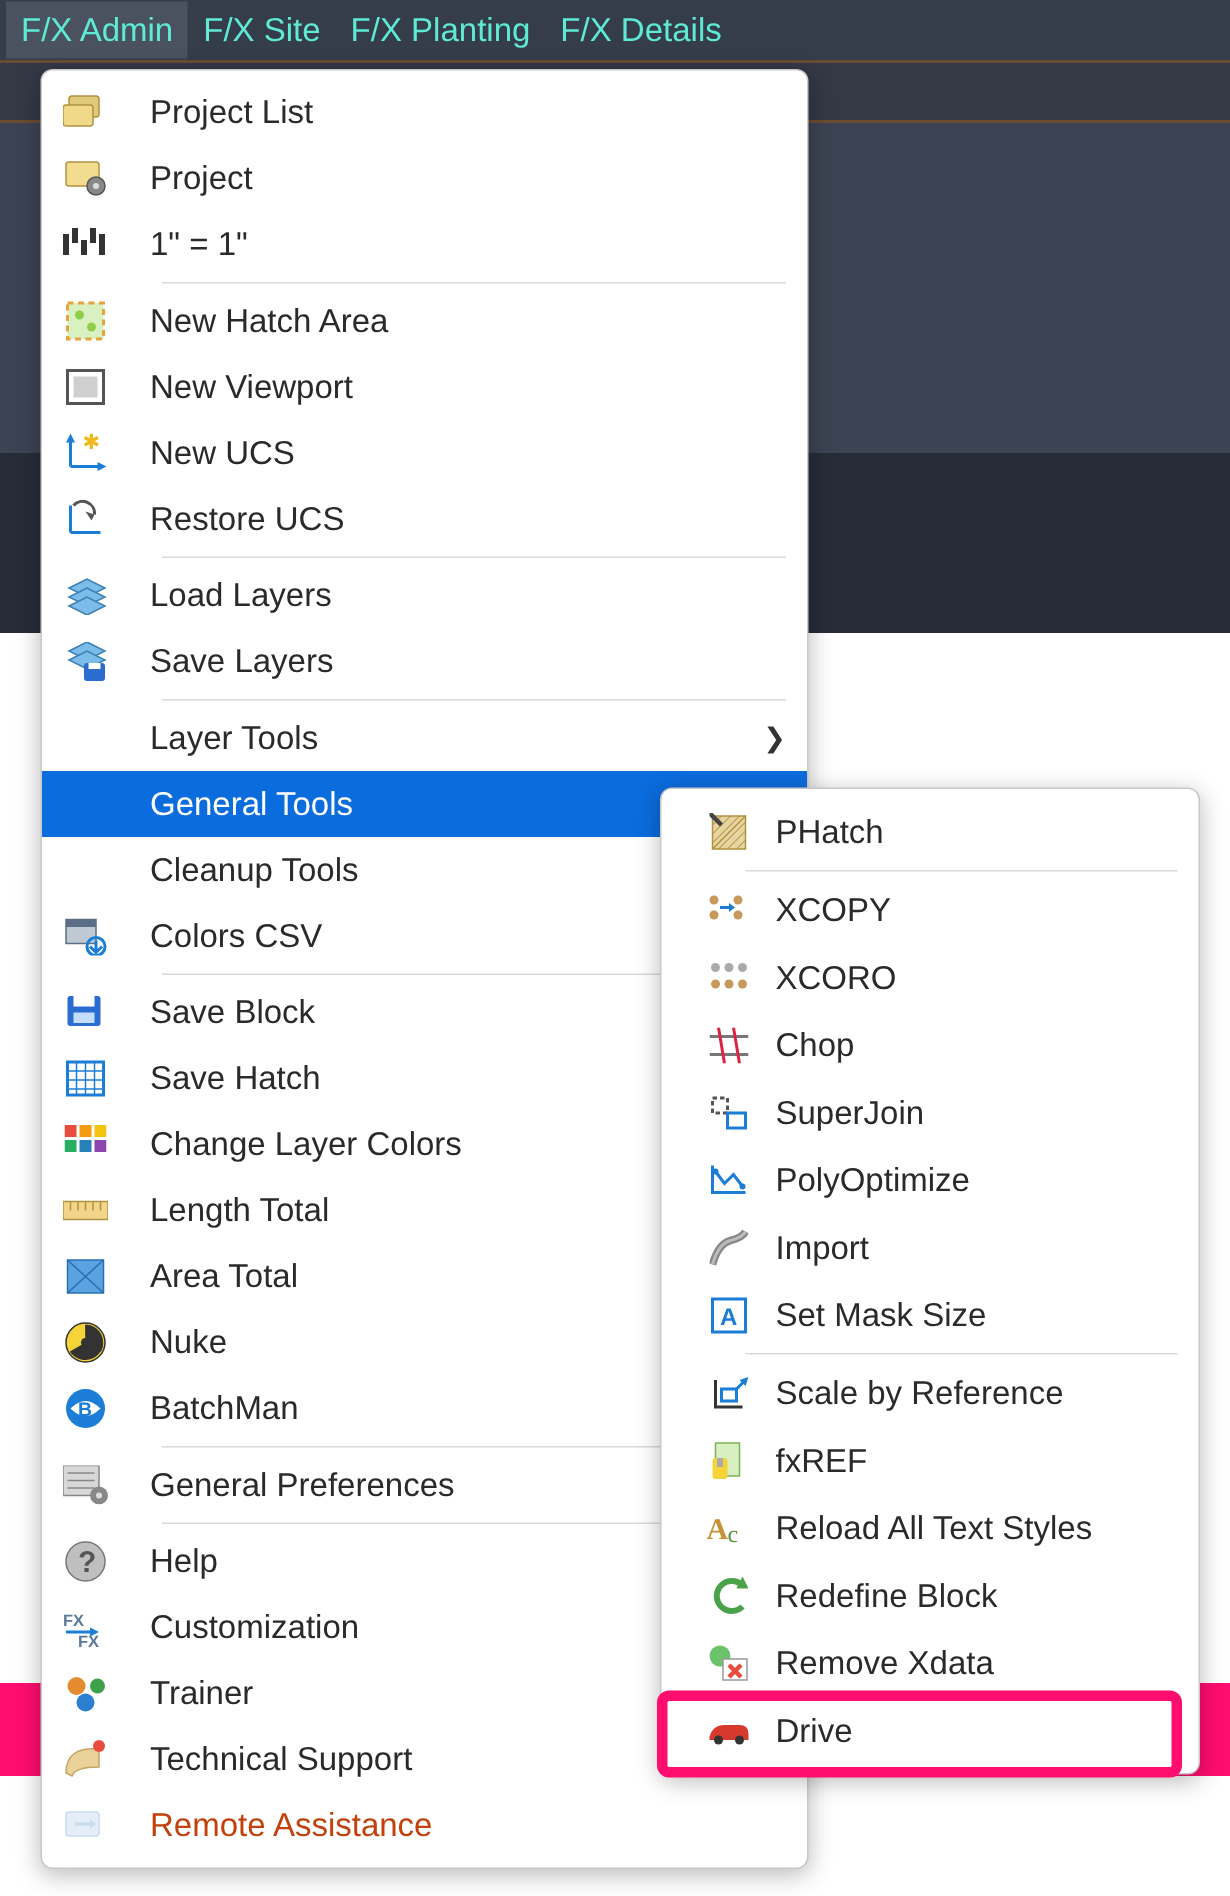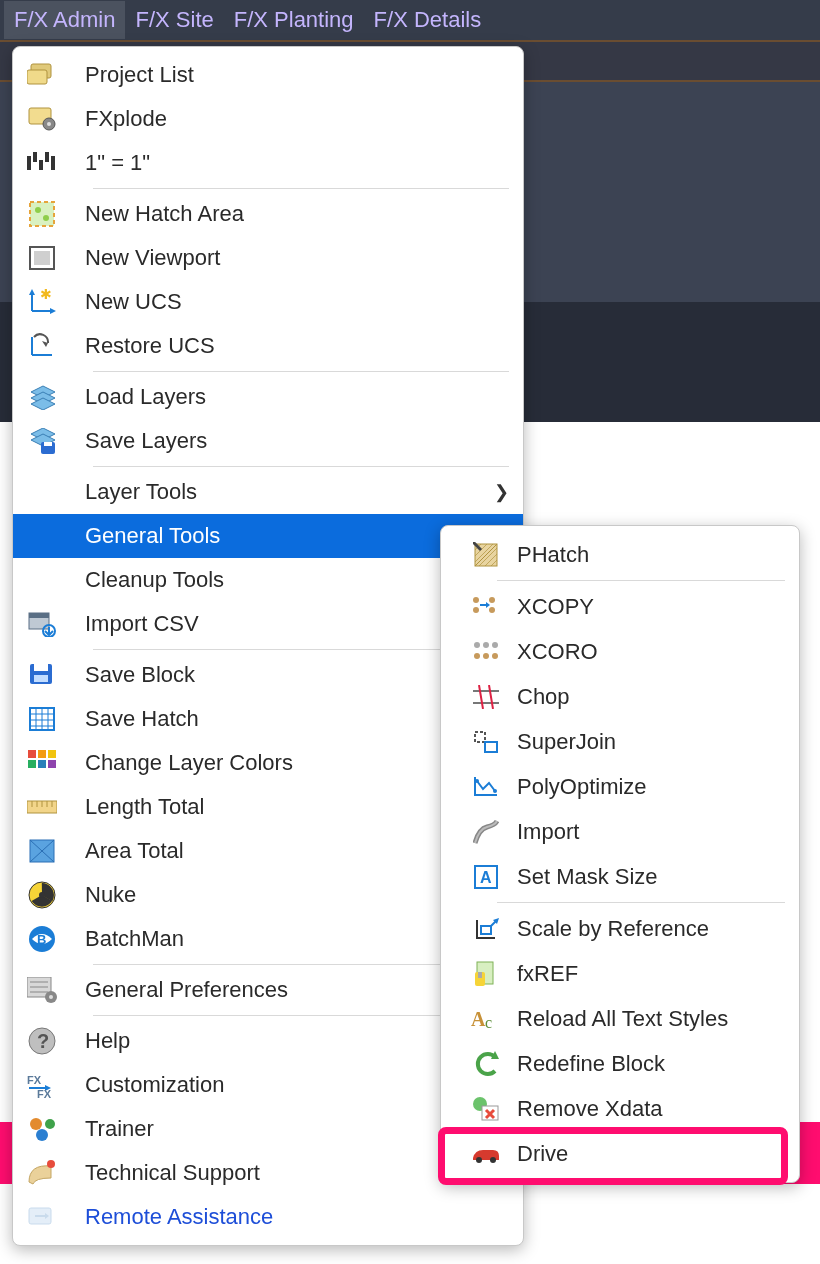--- a/index.html
+++ b/index.html
@@ -12,21 +12,21 @@
     position: relative;
   }
   .menubar {
     display: flex;
     background: #353c4a;
     height: 40px;
     align-items: center;
     padding: 0 4px;
   }
   .menubar-item {
-    color: #c4b5fd;
+    color: #5eead4;
     font-size: 22px;
     padding: 6px 10px;
     cursor: default;
   }
   .menubar-item.active {
     background: #4b525f;
   }
   .bg-strip1 {
     position: absolute;
     top: 40px; left: 0; right: 0;
@@ -62,21 +62,21 @@
   .dropdown {
     position: absolute;
     background: #ffffff;
     border: 1px solid #c8c8c8;
     border-radius: 8px;
     box-shadow: 0 4px 16px rgba(0,0,0,0.28);
     padding: 6px 0;
   }
   .dropdown.primary {
     top: 46px;
-    left: 12px;
+    left: 27px;
     width: 512px;
   }
   .dropdown.secondary {
     top: 525px;
     left: 440px;
     width: 360px;
   }
   .menu-row {
     display: flex;
     align-items: center;
@@ -97,21 +97,21 @@
     align-items: center;
     justify-content: center;
     flex: none;
     margin-right: 24px;
     font-size: 20px;
   }
   .menu-row .lbl {
     flex: 1;
     white-space: nowrap;
   }
-  .menu-row.faded .lbl { color: #1d4ed8; }
+  .menu-row.faded .lbl { color: #c2410c; }
   .menu-row .chev {
     font-size: 18px;
     color: #333;
   }
   .menu-row.highlighted .chev { color: #fff; }
   .sep {
     height: 1px;
     background: #d9d9d9;
     margin: 3px 14px 3px 80px;
   }
@@ -161,21 +161,21 @@
   </div>
 
   <div class="menu-row">
     <span class="icon">
       <svg width="30" height="26">
           <rect x="2" y="2" width="22" height="16" rx="2" fill="#f2dc8f" stroke="#b0933f"></rect>
           <circle cx="22" cy="18" r="6" fill="#888" stroke="#555"></circle>
           <circle cx="22" cy="18" r="2" fill="#ddd"></circle>
         </svg>
     </span>
-    <span class="lbl">FXplode</span>
+    <span class="lbl">Project</span>
   </div>
 
   <div class="menu-row">
     <span class="icon">
       <svg width="30" height="22">
           <rect x="0" y="4" width="4" height="14" fill="#333"></rect>
           <rect x="6" y="0" width="4" height="10" fill="#333"></rect>
           <rect x="12" y="8" width="4" height="10" fill="#333"></rect>
           <rect x="18" y="0" width="4" height="10" fill="#333"></rect>
           <rect x="24" y="4" width="4" height="14" fill="#333"></rect>
@@ -279,21 +279,21 @@
 
   <div class="menu-row">
     <span class="icon">
       <svg width="30" height="26">
           <rect x="2" y="2" width="20" height="16" fill="#bfc9d4" stroke="#5a6f85"></rect>
           <rect x="2" y="2" width="20" height="5" fill="#5a6f85"></rect>
           <circle cx="22" cy="20" r="6" fill="none" stroke="#1b7dd6" stroke-width="2"></circle>
           <path d="M22 16 L22 24 M18 20 L22 24 L26 20" fill="none" stroke="#1b7dd6" stroke-width="2"></path>
         </svg>
     </span>
-    <span class="lbl">Import CSV</span>
+    <span class="lbl">Colors CSV</span>
   </div>
 
   <div class="sep"></div>
 
   <div class="menu-row">
     <span class="icon">
       <svg width="28" height="26">
           <rect x="2" y="2" width="22" height="20" fill="#2b6cd1" rx="2"></rect>
           <rect x="6" y="2" width="14" height="7" fill="#fff"></rect>
           <rect x="6" y="13" width="14" height="7" fill="#c3ddff"></rect>

